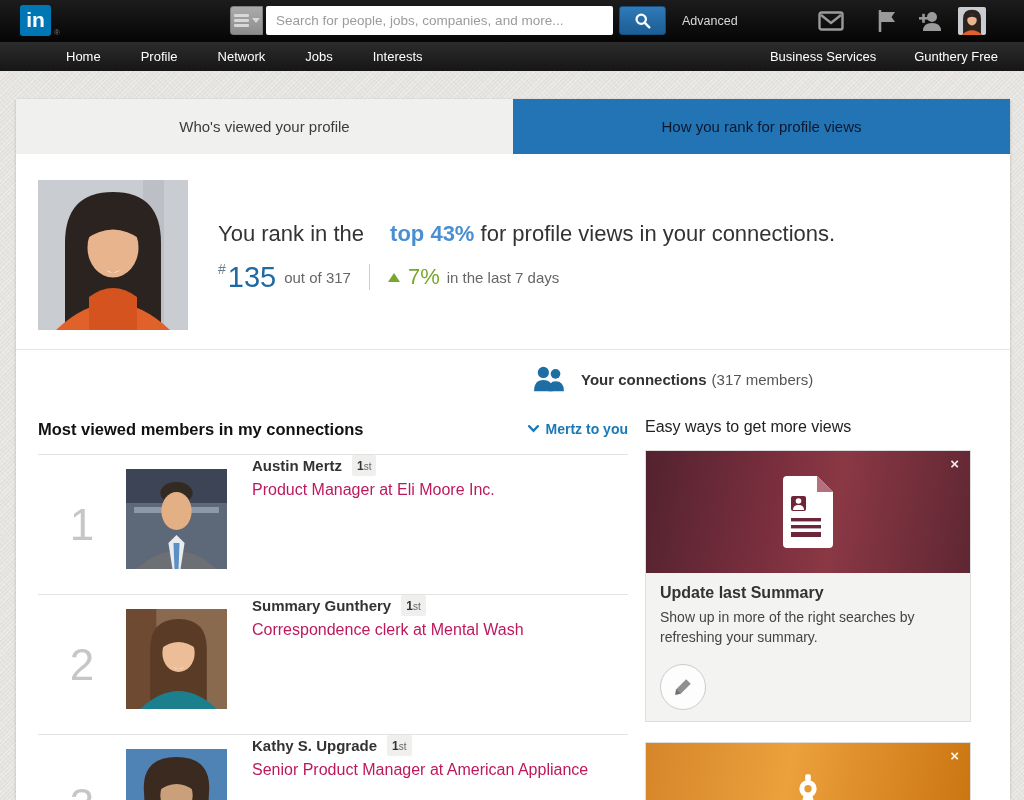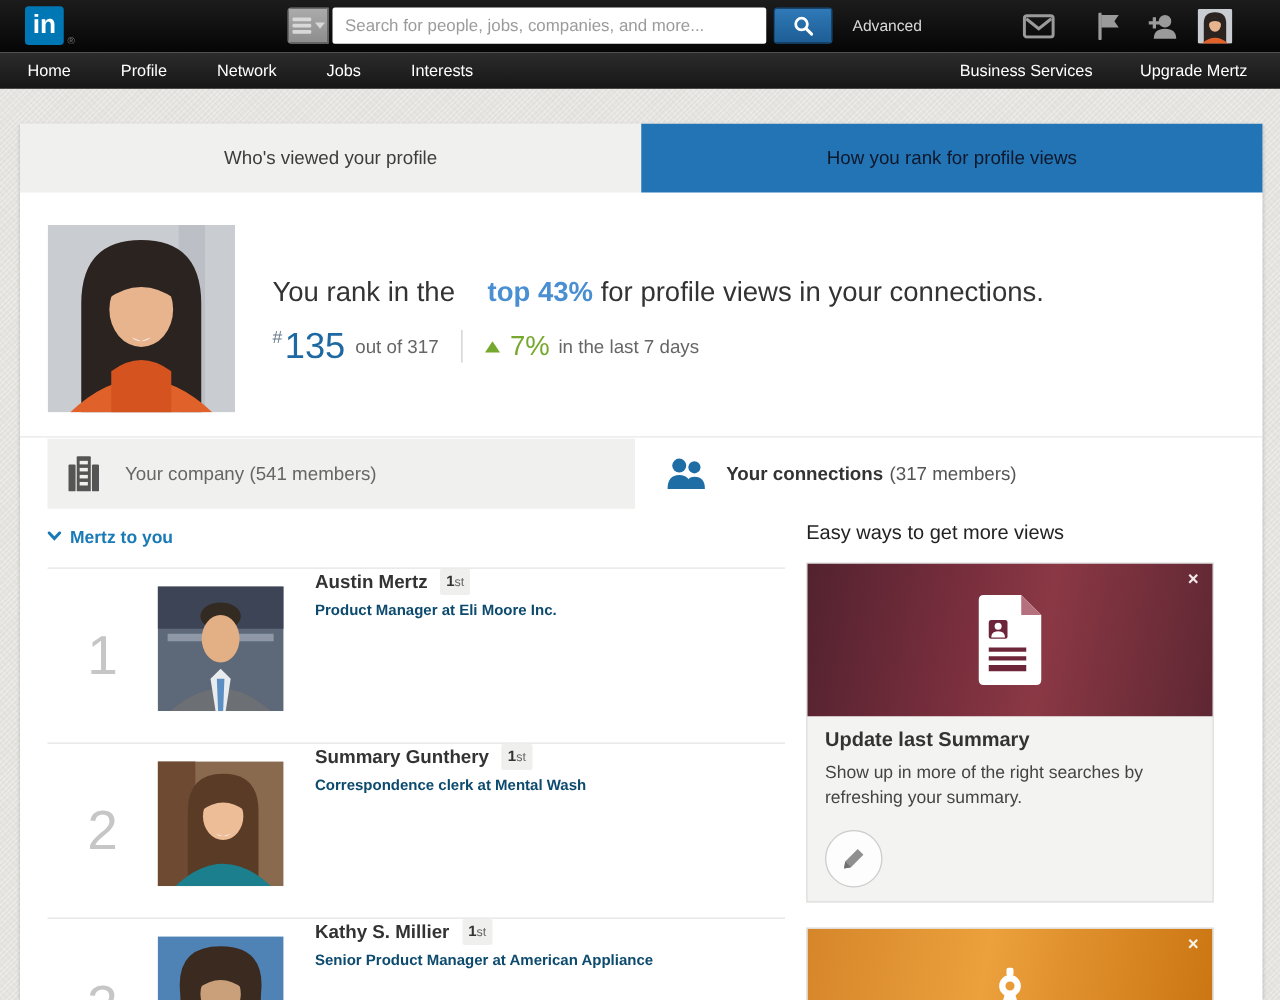--- a/index.html
+++ b/index.html
@@ -30,21 +30,21 @@
   .search-btn { position:absolute; left:619px; top:6px; width:47px; height:29px;
     background:linear-gradient(#347a0d6,#1e5f96); background:linear-gradient(#2f7ab8,#1d5d94);
     border:1px solid #174e7e; border-radius:3px; display:flex; align-items:center; justify-content:center; cursor:pointer; }
   .advanced { position:absolute; left:682px; top:0; height:42px; line-height:42px; color:#d9d9d9; font-size:12.5px; cursor:pointer; }
   .top-icon { position:absolute; top:9px; width:26px; height:24px; cursor:pointer; display:flex; align-items:center; justify-content:center; }
   .ti-mail { left:818px; } .ti-flag { left:874px; } .ti-add { left:918px; }
   .avatar { position:absolute; left:958px; top:7px; width:28px; height:28px; overflow:hidden; border-radius:2px; cursor:pointer; }
   .avatar svg { width:100%; height:100%; display:block; }
   
   .navbar { position:absolute; top:42px; left:0; width:1024px; height:29px;
-    background:linear-gradient(#2c2c2c,#161616); z-index:5; display:flex; align-items:center; }
+    background:linear-gradient(#2c2c2c,#161616); z-index:5; display:flex; align-items:center;padding-left:44px; }
   .nav-left { display:flex; gap:40px; margin-left:22px; }
   .nav-item { color:#fff; font-size:13px; cursor:pointer; white-space:nowrap; }
   .nav-right { position:absolute; right:26px; display:flex; gap:38px; }
   
   .card { position:absolute; left:16px; top:99px; width:994px; height:701px; background:#fff;
     box-shadow:0 1px 3px rgba(0,0,0,0.2); }
   .tabs { display:flex; height:55px;align-items:flex-end; }
   .tab { width:497px; text-align:center; line-height:55px; font-size:15px; cursor:pointer; }
   .tab-inactive { background:#f0f0ee; color:#3d3d3d; }
   .tab-active { background:#2274b5; color:#0f172a; }
@@ -80,21 +80,21 @@
   .member-row { display:flex; height:140px; border-bottom:1px solid #e3e3e3; }
   .m-rank { width:88px; display:flex; align-items:center; justify-content:center;
     font-size:44px; color:#c6c6c6; }
   .member-photo { width:101px; height:100px; margin-top:14px; overflow:hidden; cursor:pointer; }
   .m-info { margin-left:25px; margin-top:0; }
   .m-name-row { display:flex; align-items:center; }
   .m-name { font-size:15px; font-weight:bold; color:#333; cursor:pointer; }
   .degree-badge { background:#efefee; border-radius:2px; padding:1px 5px 2px; margin-left:10px; }
   .degree-badge .dn { font-size:12px; font-weight:bold; color:#333; }
   .degree-badge .ds { font-size:10px; color:#666; }
-  .m-headline { font-size:12px; color:#0c4a6e; margin-top:5px;font-weight:bold; }
+  .m-headline { font-size:16px; color:#be185d; margin-top:5px; }
   
   .sidebar { position:absolute; left:629px; top:315px; width:326px; }
   .sb-title { font-size:16px; color:#222; height:30px; line-height:26px; }
   .promo-card { border:1px solid #ddd; background:#f3f3f1; position:relative; }
   .card-summary { margin-top:6px; height:272px; }
   .banner { position:relative; height:122px; cursor:pointer; }
   .banner-maroon { background:linear-gradient(100deg,#53222f 0%,#7b2f3e 40%,#8a3844 58%,#5e2733 100%); }
   .banner-orange { background:linear-gradient(100deg,#d6862a 0%,#eca13c 42%,#e0912d 60%,#c8720f 100%); }
   .close-x { position:absolute; top:4px; right:11px; color:#fff; opacity:.9; font-size:15px;
     font-weight:bold; cursor:pointer; line-height:18px; }
@@ -166,21 +166,21 @@
 <div class="navbar">
   <div class="nav-left">
     <span class="nav-item">Home</span>
     <span class="nav-item">Profile</span>
     <span class="nav-item">Network</span>
     <span class="nav-item">Jobs</span>
     <span class="nav-item">Interests</span>
   </div>
   <div class="nav-right">
     <span class="nav-item">Business Services</span>
-    <span class="nav-item">Upgrade Mertz</span>
+    <span class="nav-item">Gunthery Free</span>
   </div>
 </div>
 
 <div class="card">
 
   <div class="tabs">
     <div class="tab tab-inactive">Who's viewed your profile</div>
     <div class="tab tab-active">How you rank for profile views</div>
   </div>
 
@@ -202,46 +202,35 @@
     <span class="hash">#</span>
     <span class="big-rank">135</span>
     <span class="outof">out of 317</span>
     <span class="vdiv"></span>
     <span class="up-tri"></span>
     <span class="delta">7%</span>
     <span class="period">in the last 7 days</span>
   </div>
 
   <div class="scope-row">
-    <div class="scope-company">
-      <svg class="bld-icon" width="30" height="32" viewBox="0 0 32 34">
-        <rect x="10" y="2" width="12" height="30" rx="1" fill="#555"></rect>
-        <rect x="3" y="9" width="6" height="23" rx="1" fill="#555"></rect>
-        <rect x="23" y="9" width="6" height="23" rx="1" fill="#555"></rect>
-        <rect x="12.5" y="6" width="7" height="3" fill="#f0f0ee"></rect>
-        <rect x="12.5" y="12" width="7" height="3" fill="#f0f0ee"></rect>
-        <rect x="12.5" y="18" width="7" height="3" fill="#f0f0ee"></rect>
-        <rect x="12.5" y="24" width="7" height="3" fill="#f0f0ee"></rect>
-      </svg>
-      <span class="lbl">Your company (541 members)</span>
-    </div>
     <div class="scope-connections">
       <svg width="32" height="28" viewBox="0 0 34 30">
         <circle cx="11" cy="8" r="6" fill="#1e6ea5"></circle>
         <path d="M1 28 Q1 16 11 16 Q21 16 21 28 Z" fill="#1e6ea5"></path>
         <circle cx="24" cy="9.5" r="5.2" fill="#1e6ea5"></circle>
         <path d="M16.5 28 Q16.5 17.5 24 17.5 Q33 17.5 33 28 Z" fill="#1e6ea5"></path>
       </svg>
       <span class="lbl-b">Your connections</span>
       <span class="cnt">(317 members)</span>
     </div>
   </div>
 
   <div class="lb-pane">
     <div class="lb-head">
+      <span class="lb-title">Most viewed members in my connections</span>
       <span class="jump">
         <svg width="11" height="8" viewBox="0 0 11 8">
           <path d="M1.2 1.2 L5.5 5.8 L9.8 1.2" fill="none" stroke="#1a7ab6" stroke-width="2.4" stroke-linecap="round"></path>
         </svg>
         <span>Mertz to you</span>
       </span>
     </div>
 
     <div class="lb-list">
 
@@ -298,21 +287,21 @@
             <path d="M20 100 L18 46 Q14 8 50 8 Q86 8 82 46 L80 100 Z" fill="#3a2a20"></path>
             <path d="M22 60 Q14 72 20 86 M78 60 Q86 72 80 86" stroke="#3a2a20" stroke-width="8" fill="none"></path>
             <ellipse cx="50" cy="46" rx="16" ry="19" fill="#caa07b"></ellipse>
             <path d="M32 34 Q50 16 68 34 L68 42 Q50 28 32 42 Z" fill="#3a2a20"></path>
             <path d="M56 60 Q50 64 44 60 L50 62 Z" fill="#fff"></path>
             <path d="M14 100 Q50 68 86 100 Z" fill="#7a8a94"></path>
           </svg>
         </div>
         <div class="m-info">
           <div class="m-name-row">
-            <span class="m-name">Kathy S. Millier</span>
+            <span class="m-name">Kathy S. Upgrade</span>
             <span class="degree-badge"><span class="dn">1</span><span class="ds">st</span></span>
           </div>
           <div class="m-headline">Senior Product Manager at American Appliance</div>
         </div>
       </div>
 
     </div>
   </div>
 
   <div class="sidebar">

